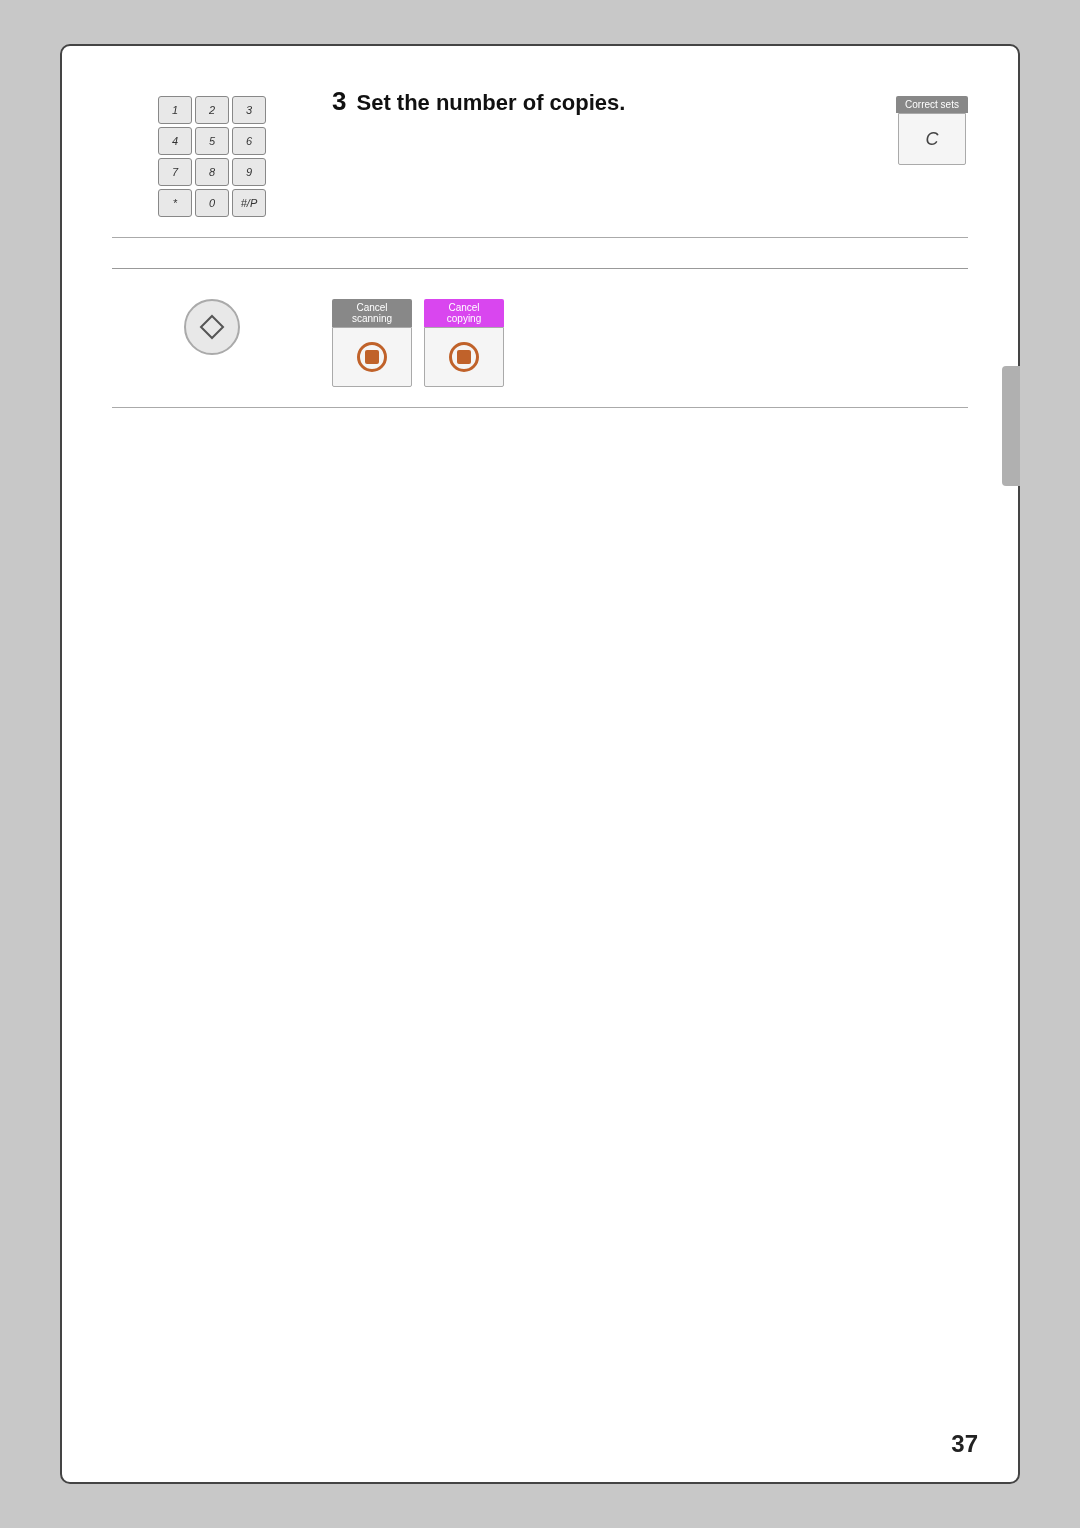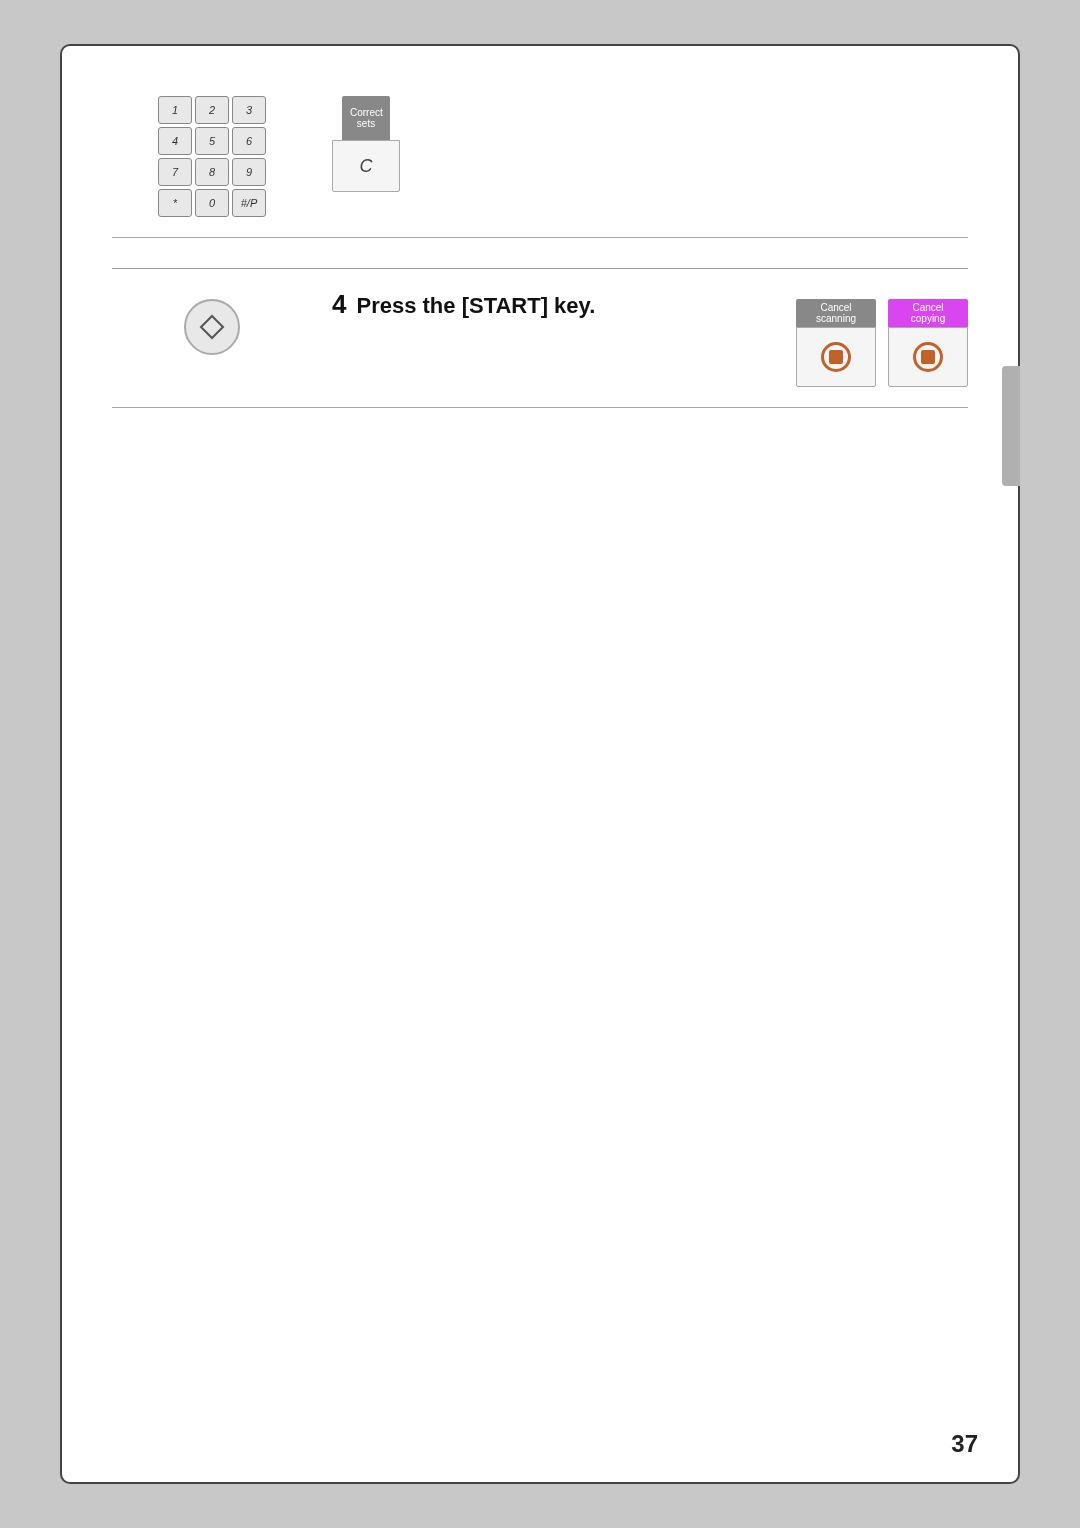--- a/index.html
+++ b/index.html
@@ -111,23 +111,23 @@
       display: flex;
       flex-direction: column;
       align-items: center;
       margin-top: 10px;
     }
 
     .correct-sets-label {
       background: #888;
       color: #fff;
       font-size: 10px;
-      padding: 11px 8px;
+      padding: 3px 8px;
       border-radius: 2px 2px 0 0;
-      width: 48px;
+      width: 72px;
       text-align: center;
     }
 
     .correct-sets-key {
       width: 68px;
       height: 52px;
       border: 1px solid #aaa;
       background: #f5f5f5;
       display: flex;
       align-items: center;
@@ -253,20 +253,25 @@
         <div class="key">8</div>
         <div class="key">9</div>
         <div class="key">*</div>
         <div class="key">0</div>
         <div class="key">#/P</div>
       </div>
     </div>
 
     <div class="section-content">
       <div class="step-content-row">
+        <div>
+          <div class="step-title">
+            <span class="step-number">3</span><span>Set the number of copies.</span>
+          </div>
+        </div>
         <div class="correct-sets-container">
           <div class="correct-sets-label">Correct sets</div>
           <div class="correct-sets-key">C</div>
         </div>
       </div>
     </div>
   </div>
 
   <div class="section-divider"></div>
 
@@ -274,25 +279,20 @@
     <div class="section-left">
       <div class="start-key">
         <svg width="28" height="28" viewBox="0 0 28 28">
           <polygon points="14,3 25,14 14,25 3,14" fill="none" stroke="#555" stroke-width="2"></polygon>
         </svg>
       </div>
     </div>
 
     <div class="section-content">
       <div class="step-content-row">
-        <div>
-          <div class="step-title">
-            <span class="step-number">4</span><span>Press the [START] key.</span>
-          </div>
-        </div>
         <div class="cancel-buttons-row">
           <div class="cancel-btn-wrap">
             <div class="cancel-btn-label">Cancel scanning</div>
             <div class="cancel-btn-key">
               <div class="stop-icon"></div>
             </div>
           </div>
           <div class="cancel-btn-wrap">
             <div class="cancel-btn-label orange">Cancel copying</div>
             <div class="cancel-btn-key">

